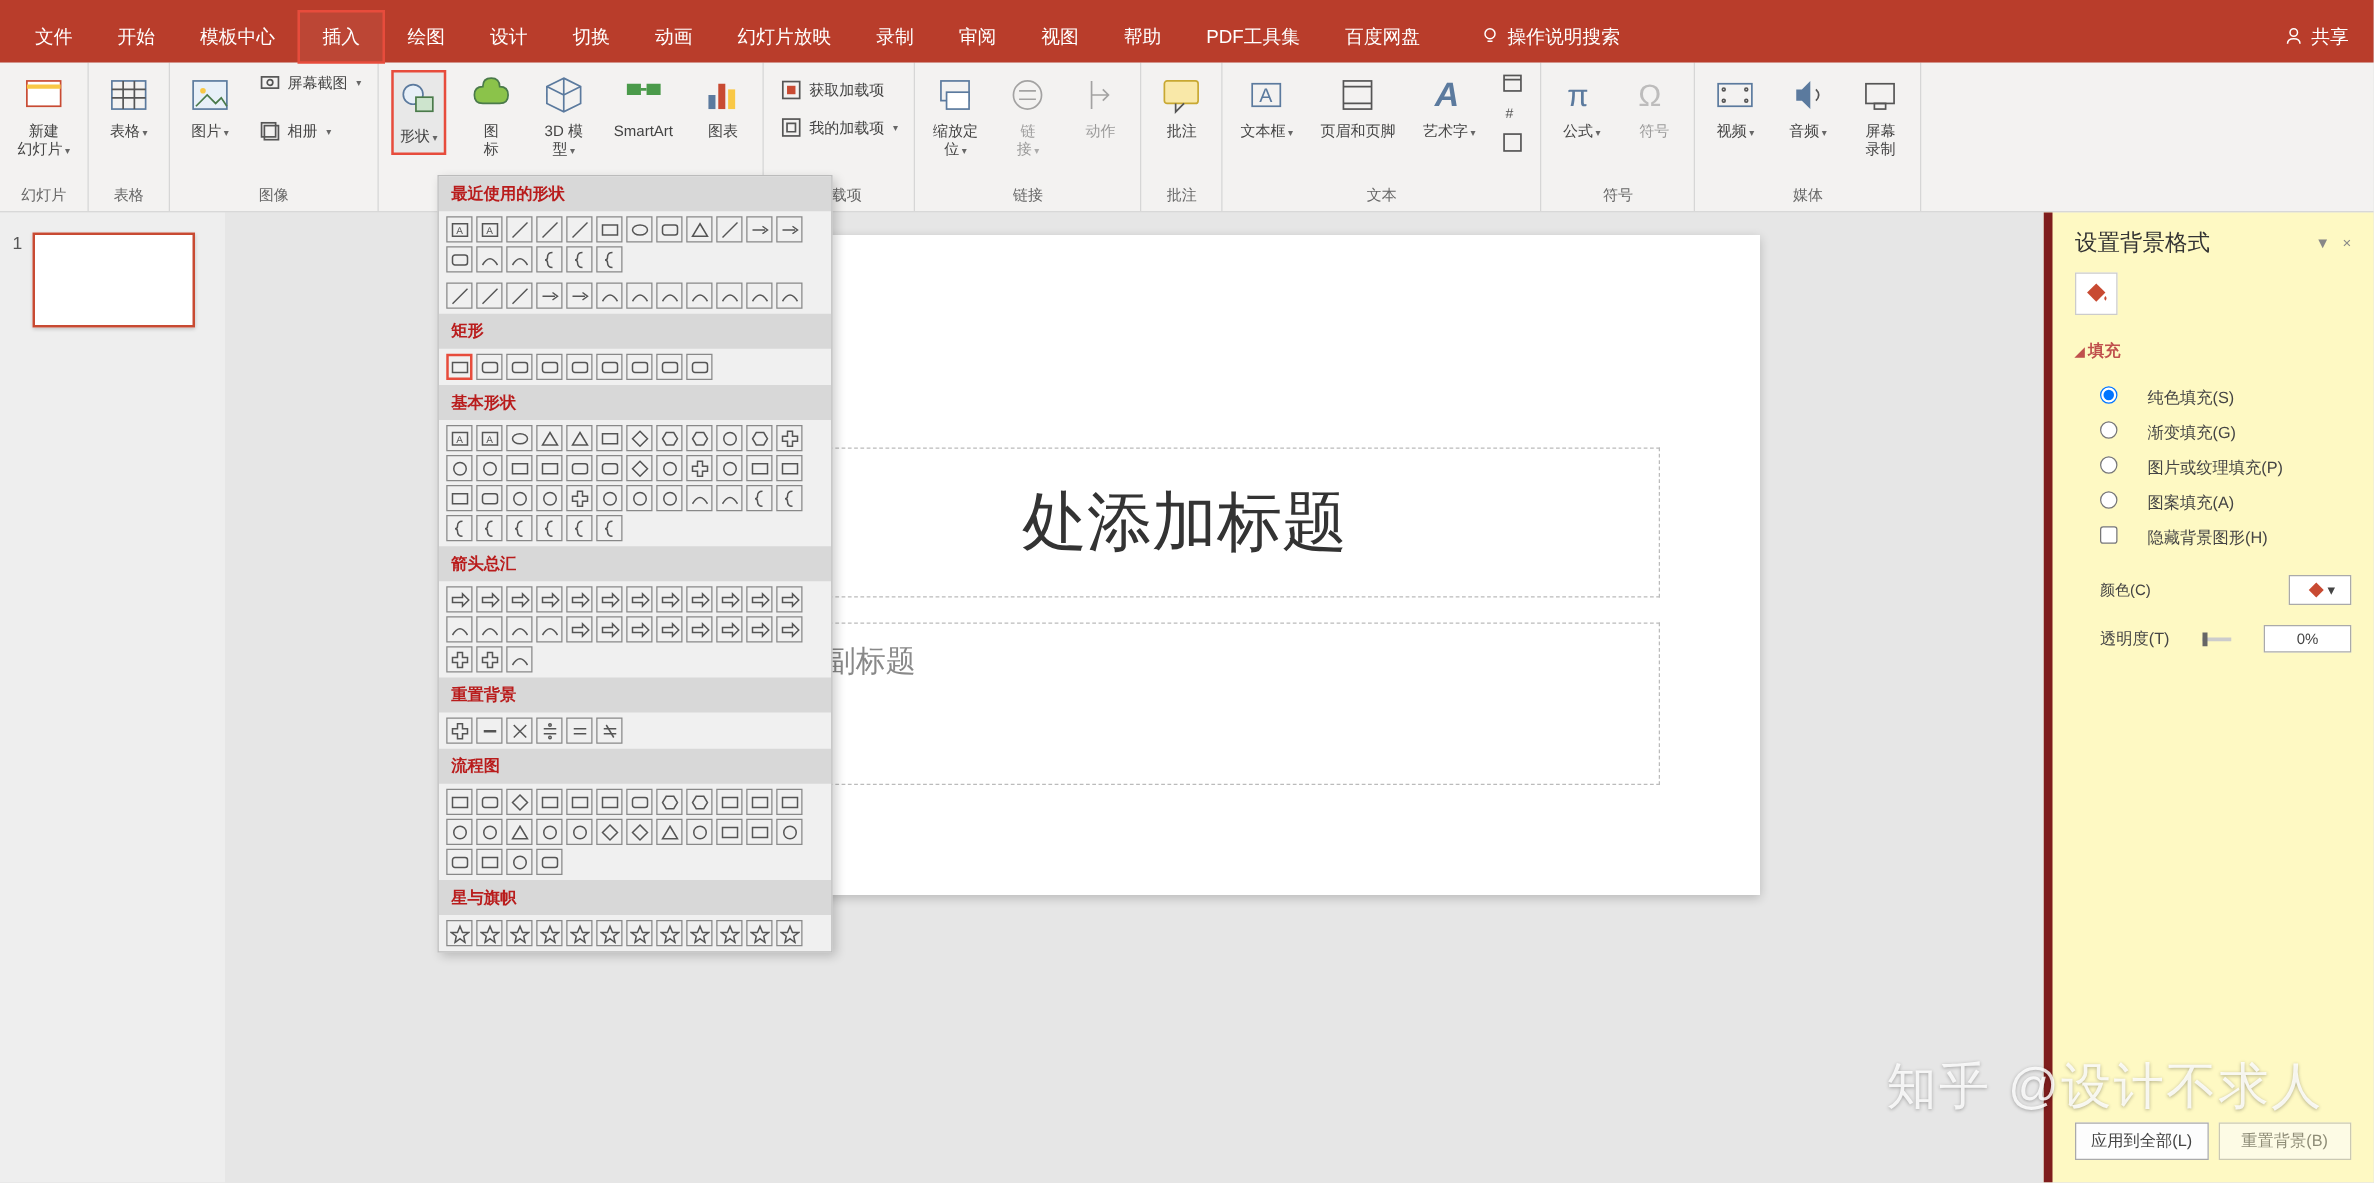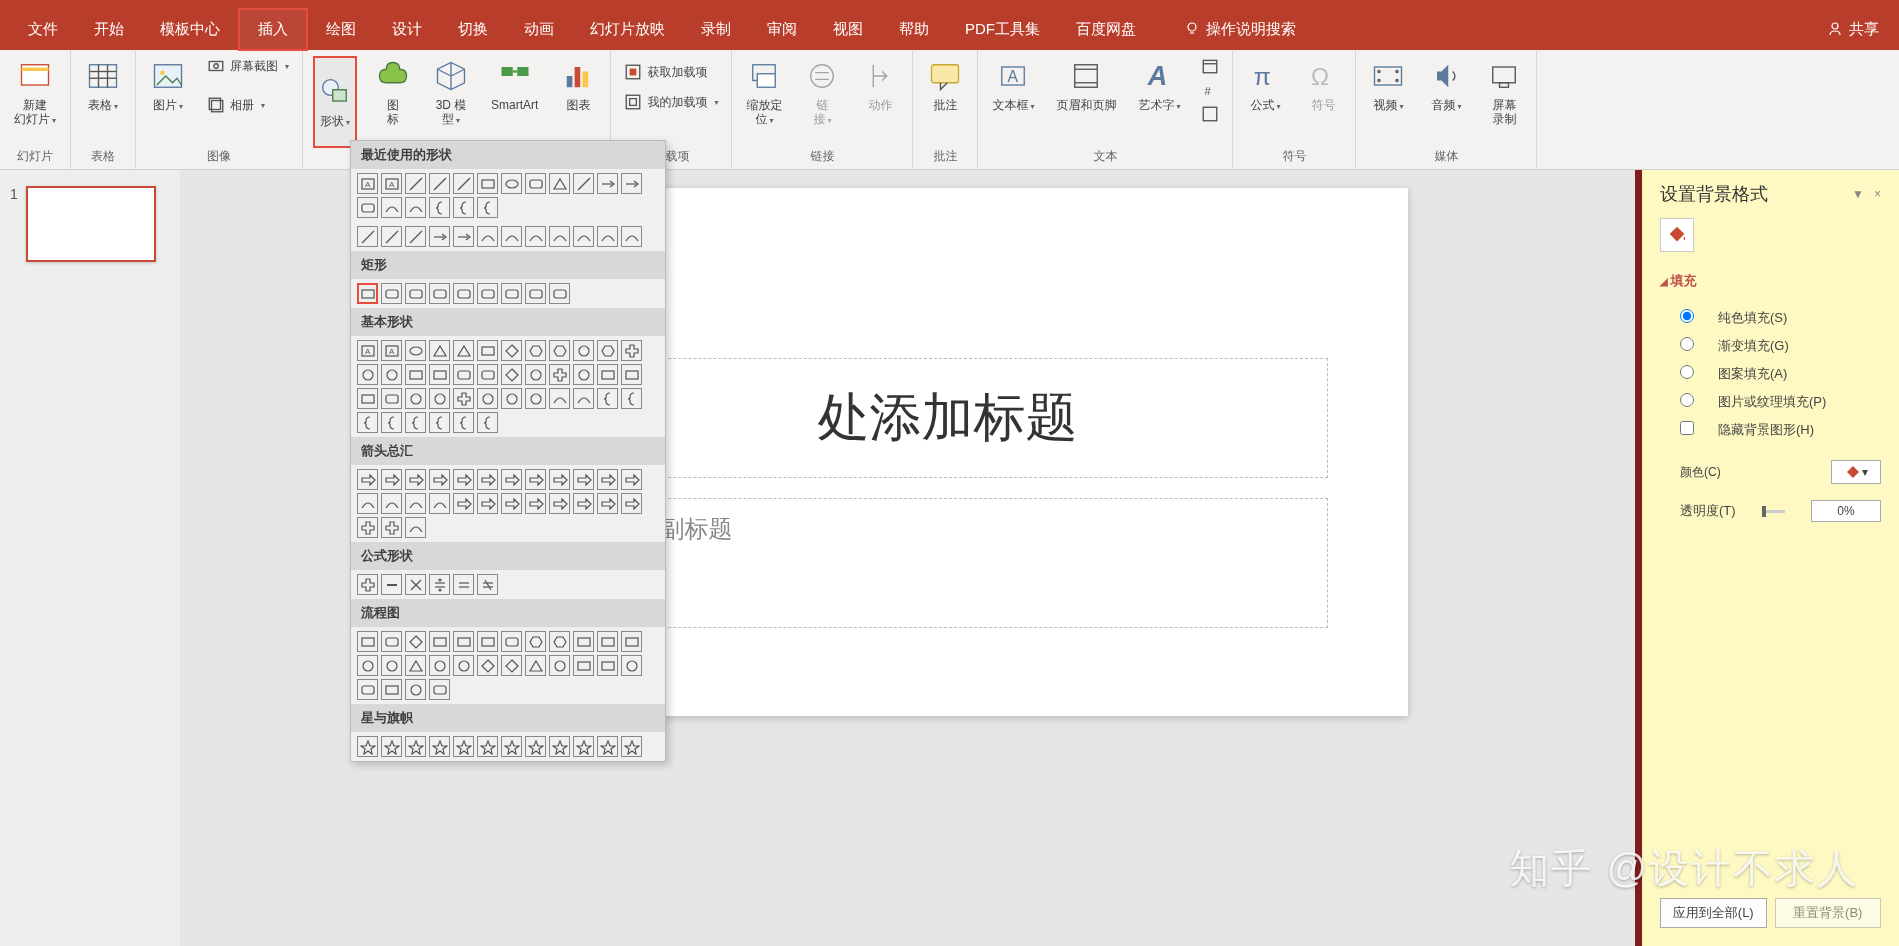--- a/index.html
+++ b/index.html
@@ -15,21 +15,21 @@
 .tell-me { display: flex; align-items: center; gap: 6px; margin-left: 30px; }
 .share { position: absolute; right: 20px; display: flex; align-items: center; gap: 6px; }
 .bulb { width: 16px; height: 16px; }
 
 
 .ribbon { height: 120px; background: #f3f2f1; border-bottom: 1px solid #d0d0d0; display: flex; font-size: 12px; color: #444; }
 .group { border-right: 1px solid #d6d6d6; padding: 6px 10px 2px; display: flex; flex-direction: column; justify-content: space-between; align-items: center; }
 .group-label { font-size: 12px; color: #666; text-align: center; padding: 2px 0; }
 .group-body { display: flex; gap: 14px; align-items: flex-start; flex: 1; }
 .rb-btn { display: flex; flex-direction: column; align-items: center; gap: 4px; cursor: pointer; min-width: 42px; padding: 2px 4px; }
-.rb-btn.highlighted { border: 2px solid #e74c3c; background: #e8e8e8; padding: 16px 2px; }
+.rb-btn.highlighted { border: 2px solid #e74c3c; background: #e8e8e8; padding: 4px 2px; }
 .rb-btn .ico { width: 36px; height: 36px; display: flex; align-items: center; justify-content: center; }
 .rb-btn .lbl { font-size: 12px; line-height: 14px; text-align: center; }
 .stack { display: flex; flex-direction: column; gap: 19px; font-size: 12px; }
 .stack-item { display: flex; align-items: center; gap: 5px; cursor: pointer; padding: 1px 3px; }
 .mini-ico { width: 18px; height: 18px; display: inline-flex; align-items: center; justify-content: center; }
 .caret::after { content: "▾"; font-size: 8px; margin-left: 2px; color: #666; }
 
 
 .main { display: flex; height: calc(946px - 170px); }
 .thumbs { width: 180px; background: #eee; padding: 16px 10px; }
@@ -40,21 +40,21 @@
 .canvas { flex: 1; background: #e6e6e6; position: relative; display: flex; justify-content: center; padding-top: 18px; }
 .slide { width: 920px; height: 528px; background: #fff; box-shadow: 0 2px 8px rgba(0,0,0,0.2); position: relative; margin-left: 80px; }
 .title-box { position: absolute; left: 80px; top: 170px; right: 80px; height: 120px; border: 1px dashed #bbb; display: flex; align-items: center; justify-content: center; font-size: 52px; color: #333; }
 .subtitle-box { position: absolute; left: 80px; top: 310px; right: 80px; height: 130px; border: 1px dashed #bbb; padding: 14px 20px; font-size: 24px; color: #888; }
 
 
 .shapes-dropdown { position: absolute; left: 350px; top: 140px; width: 316px; background: #f0f0f0; border: 1px solid #bbb; box-shadow: 3px 3px 8px rgba(0,0,0,0.2); z-index: 100; max-height: 640px; overflow-y: auto; }
 .shapes-dropdown::-webkit-scrollbar { width: 16px; }
 .shapes-dropdown::-webkit-scrollbar-track { background: #e8e8e8; }
 .shapes-dropdown::-webkit-scrollbar-thumb { background: #c0c0c0; }
-.sd-header { background: #d8d8d8; padding: 5px 10px; font-size: 13px; font-weight: bold; color: #404040; }
+.sd-header { background: #d8d8d8; padding: 5px 10px; font-size: 13px; font-weight: bold; color: #b91c1c; }
 .sd-grid { display: flex; flex-wrap: wrap; padding: 4px 6px; gap: 3px; }
 .sd-shape { width: 21px; height: 21px; border: 1px solid #888; display: flex; align-items: center; justify-content: center; cursor: pointer; background: #f0f0f0; font-size: 14px; color: #555; }
 .sd-shape.rect-hl { border: 2px solid #e74c3c; }
 .sd-shape svg { width: 16px; height: 16px; }
 
 
 .panel { width: 264px; background: #fef9c3; border-left: 7px solid #7f1d1d; padding: 12px 18px; font-size: 14px; color: #444; position: relative; }
 .panel-title { font-size: 18px; color: #333; margin-bottom: 12px; display: flex; justify-content: space-between; align-items: center; }
 .panel-icon { width: 34px; height: 34px; border: 1px solid #ccc; background: #fff; display: flex; align-items: center; justify-content: center; margin-bottom: 14px; }
 .section-head { color: #c0504d; font-weight: bold; font-size: 13px; padding: 6px 0; cursor: pointer; }
@@ -444,25 +444,25 @@
       <label class="radio-item">
           <input type="radio" checked="" style="">
           <span>纯色填充(S)</span>
         </label>
       <label class="radio-item">
           <input type="radio" style="">
           <span>渐变填充(G)</span>
         </label>
       <label class="radio-item">
           <input type="radio" style="">
-          <span>图案填充(A)</span>
+          <span>图片或纹理填充(P)</span>
         </label>
       <label class="radio-item">
           <input type="radio" style="">
-          <span>图片或纹理填充(P)</span>
+          <span>图案填充(A)</span>
         </label>
       <label class="check-item">
           <input type="checkbox" style="">
           <span>隐藏背景图形(H)</span>
         </label>
     </div>
     <div class="row">
       <span>颜色(C)</span>
       <div class="color-btn"><svg width="18" height="14" viewBox="0 0 18 14">
             <path d="M9 1 L15 7 L9 13 L3 7 Z" fill="#c84a32" stroke="none"></path>
@@ -1038,21 +1038,21 @@
         <svg viewBox="0 0 16 16">
           <path d="M6 2 L10 2 L10 6 L14 6 L14 10 L10 10 L10 14 L6 14 L6 10 L2 10 L2 6 L6 6 Z"></path>
         </svg>
       </div>
       <div class="sd-shape">
         <svg viewBox="0 0 16 16">
           <path d="M2 12 Q8 2 14 12"></path>
         </svg>
       </div>
     </div>
-  <div class="sd-header">公式形状</div>
+  <div class="sd-header">重置背景</div>
   <div class="sd-grid" id="grid-eq">
       <div class="sd-shape">
         <svg viewBox="0 0 16 16">
           <path d="M6 2 L10 2 L10 6 L14 6 L14 10 L10 10 L10 14 L6 14 L6 10 L2 10 L2 6 L6 6 Z"></path>
         </svg>
       </div>
       <div class="sd-shape">
         <svg viewBox="0 0 16 16">
           <line x1="3" y1="8" x2="13" y2="8" stroke-width="2"></line>
         </svg>

